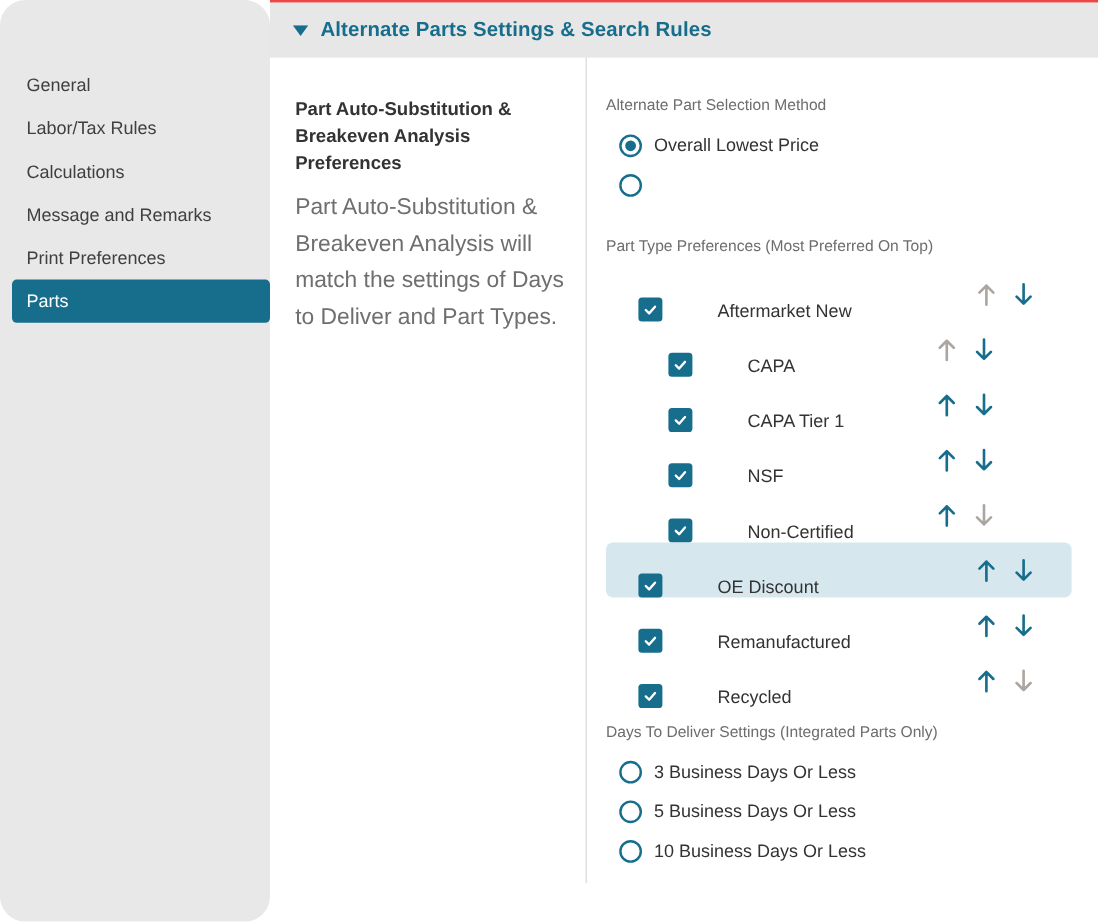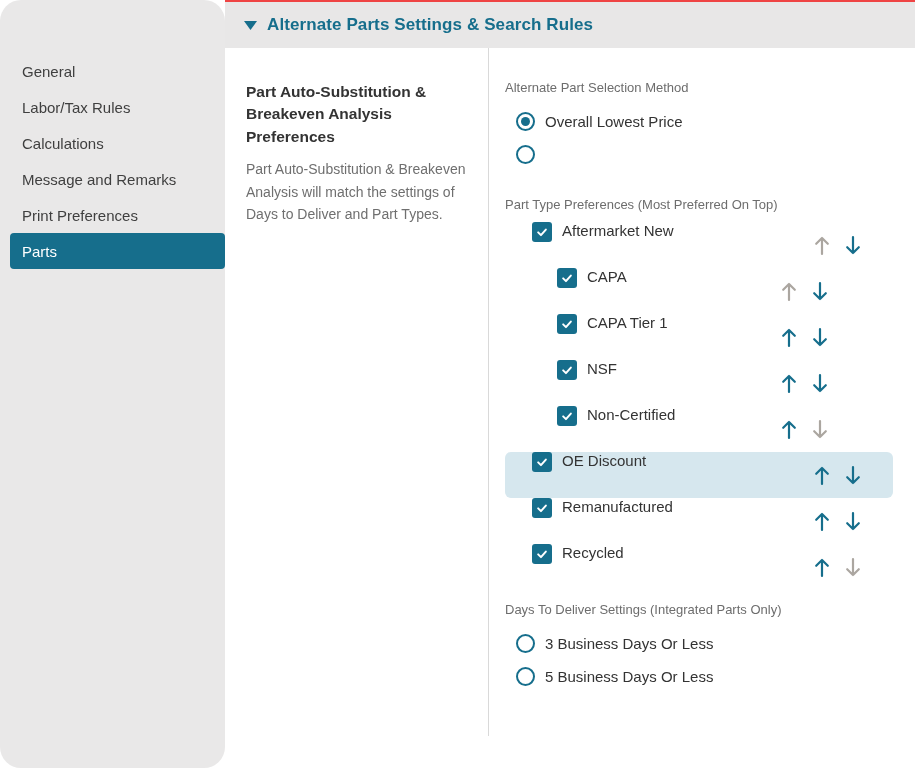--- a/index.html
+++ b/index.html
@@ -68,21 +68,21 @@
     border-right: 1px solid #d9d9d9;
   }
   .left-col h3 {
     font-size: 15.5px;
     font-weight: bold;
     color: #333333;
     line-height: 1.45;
     margin-bottom: 10px;
   }
   .left-col p {
-    font-size: 14px;
+    font-size: 19px;
     color: #6f6f6f;
     line-height: 1.6;
   }
   .right-col {
     flex: 1 1 auto;
     padding: 32px 0 0 16px;
     position: relative;
   }
   .group-label {
     font-size: 13px;
@@ -113,23 +113,24 @@
     border-radius: 50%;
     background: var(--accent, #166e8c);
   }
   .radio-label { font-size: 15px; color: #333333; margin-left: 10px; white-space: nowrap; }
 
   
   .part-rows { margin-top: 8px; margin-bottom: 12px; }
   .part-row {
     position: relative;
     height: 46px;
-    display: flex; align-items: flex-start;
+    display: flex; align-items: flex-end;
     border-radius: 6px;
     width: 388px;
+    gap: 36px;
   }
   .part-row.highlighted { background: var(--highlight, #d6e7ee); }
   .part-row .checkbox {
     width: 20px; height: 20px;
     background: var(--accent, #166e8c);
     border-radius: 3px;
     display: inline-flex; align-items: center; justify-content: center;
     margin-left: 27px;
     flex: 0 0 20px;
     cursor: pointer;
@@ -367,18 +368,22 @@
         <div class="group-label">Days To Deliver Settings (Integrated Parts Only)</div>
         <div id="days-options" class="days-options">
             <div class="radio-row">
               <span class="radio"></span>
               <span class="radio-label">3 Business Days Or Less</span>
             </div>
             <div class="radio-row">
               <span class="radio"></span>
               <span class="radio-label">5 Business Days Or Less</span>
             </div>
+            <div class="radio-row">
+              <span class="radio"></span>
+              <span class="radio-label">10 Business Days Or Less</span>
+            </div>
           </div>
 
       </div>
     </div>
   </main>
 </div>
 
 </body></html>

